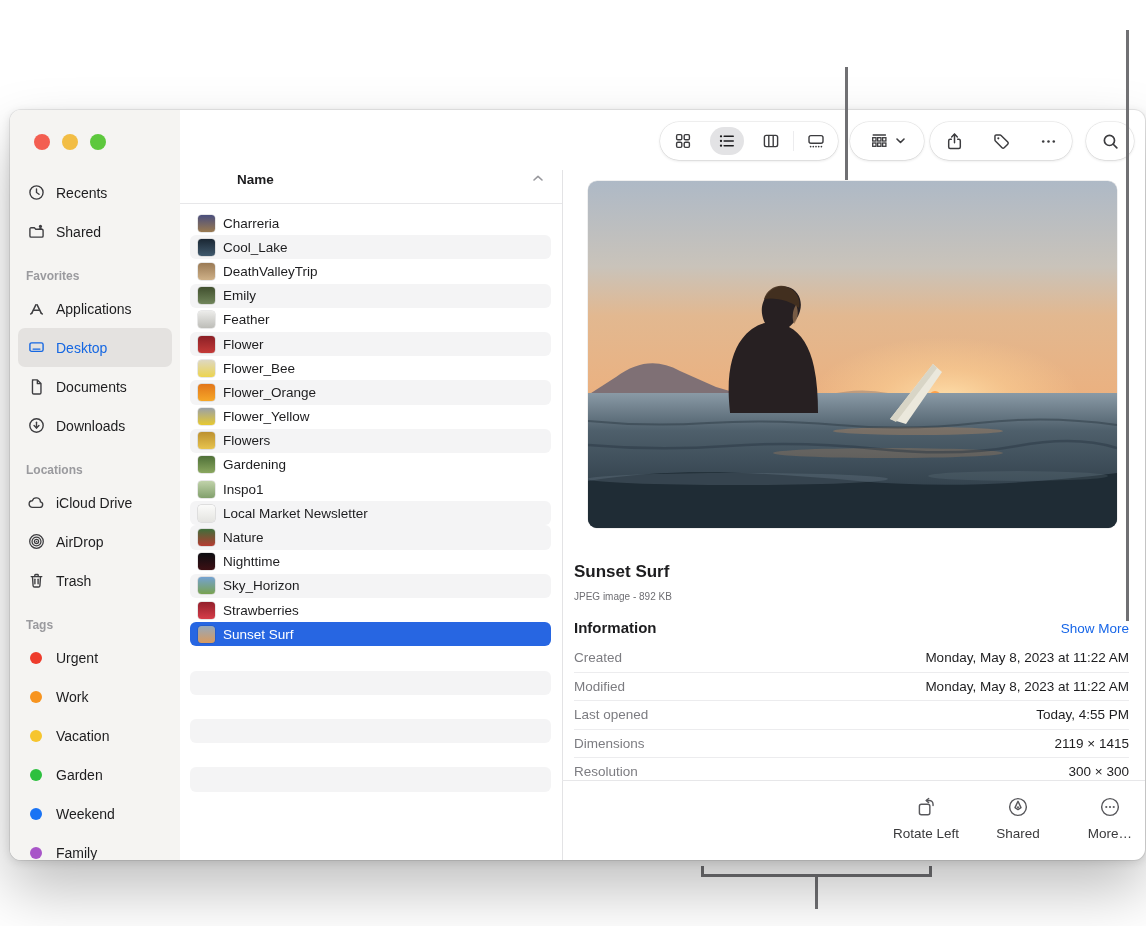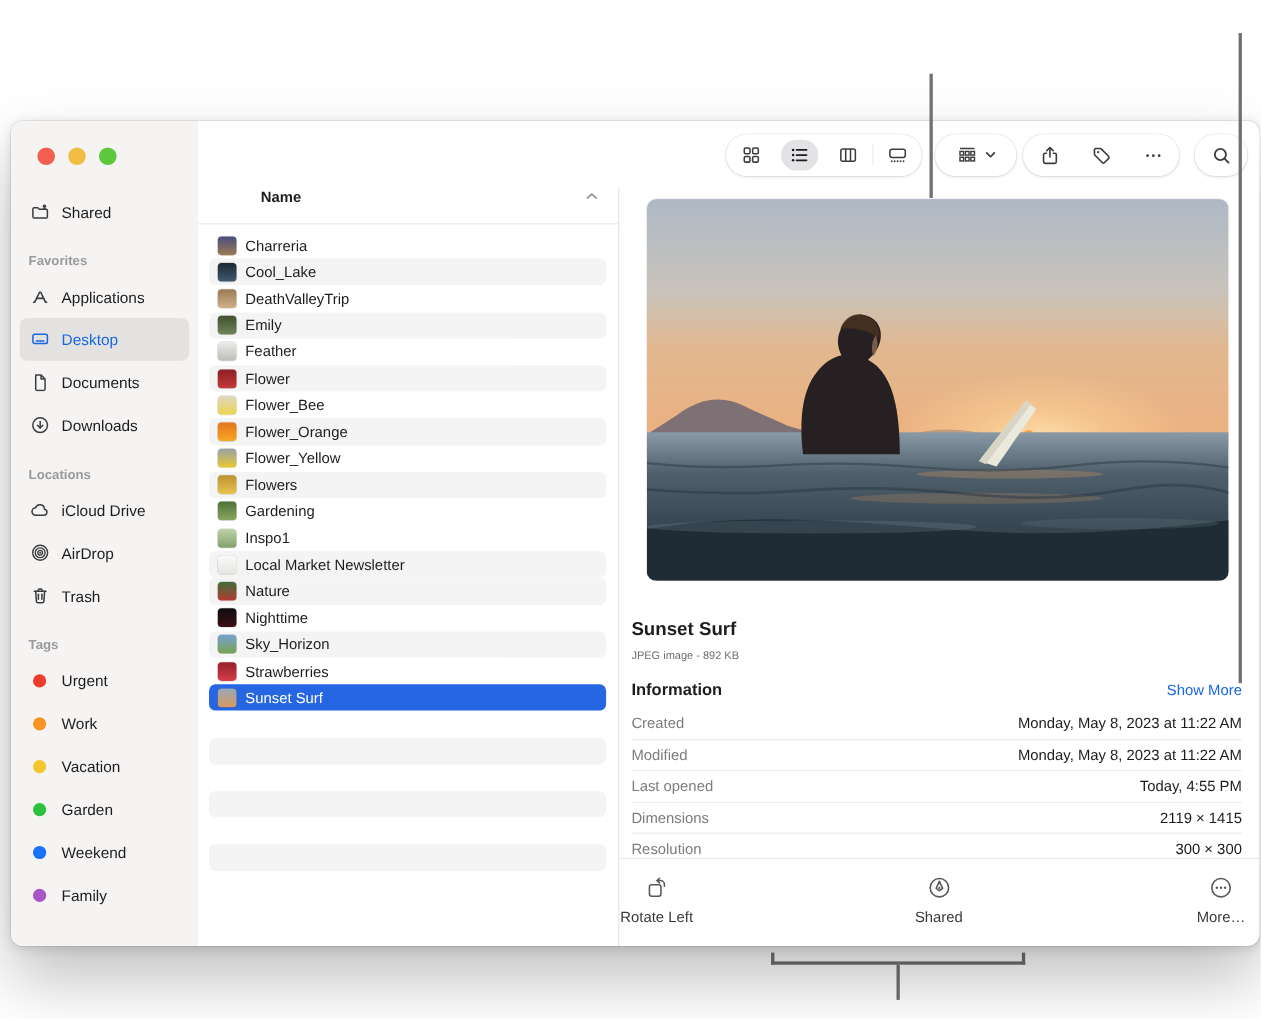--- a/index.html
+++ b/index.html
@@ -55,21 +55,21 @@
   .p-meta{position:absolute;left:564px;top:481px;font-size:10px;color:#6e6e73;}
   .info-head{position:absolute;left:564px;top:509px;width:555px;display:flex;justify-content:space-between;align-items:baseline;}
   .info-title{font-size:15px;font-weight:700;}
   .show-more{font-size:13.5px;color:#1766e8;}
   .info-table{position:absolute;left:564px;top:534px;width:555px;}
   .info-row{height:27.5px;display:flex;justify-content:space-between;align-items:center;border-top:1px solid #ececee;}
   .info-row:first-child{border-top:none;}
   .i-label{font-size:13.5px;color:#7c7c81;}
   .i-value{font-size:13.5px;color:#1d1d1f;font-weight:500;}
   .info-bottom{position:absolute;left:552px;right:0;top:670px;height:1px;background:#e7e7e9;}
-  .actions{position:absolute;left:552px;width:583px;top:684px;display:flex;justify-content:space-between;gap:22px;}
+  .actions{position:absolute;left:552px;width:583px;top:684px;display:flex;justify-content:flex-end;gap:22px;}
   .action{width:70px;display:flex;flex-direction:column;align-items:center;gap:8px;}
   .a-icon{height:24px;color:#58585c;display:flex;align-items:flex-end;}
   .a-label{font-size:13.5px;color:#3a3a3c;white-space:nowrap;}
   
   .callout{position:absolute;background:#707073;}
   
   svg{display:block;}
 </style>
 </head>
 <body>
@@ -83,20 +83,31 @@
 
 <div class="window">
 
   <div class="sidebar">
     <div class="traffic">
       <div class="tl" style="background:#f35e51"></div>
       <div class="tl" style="background:#f2bd45"></div>
       <div class="tl" style="background:#5dc83d"></div>
     </div>
     <div id="sidebar-list">
+        <div class="side-item">
+          <span class="s-icon">
+            <svg viewBox="0 0 16 16" width="17" height="17">
+              <g fill="none" stroke="currentColor" stroke-width="1.3" stroke-linecap="round">
+                <circle cx="8" cy="8" r="6.2"></circle>
+                <path d="M8 4.6 V8 L10.4 9.7"></path>
+              </g>
+            </svg>
+          </span>
+          <span class="s-label">Recents</span>
+        </div>
         <div class="side-item">
           <span class="s-icon">
             <svg viewBox="0 0 16 16" width="17" height="17">
               <path d="M1.8 12.2 c0 .6.5 1.1 1.1 1.1 h10.2 c.6 0 1.1-.5 1.1-1.1 V7 c0-.6-.5-1.1-1.1-1.1 H7.3 L6 4.5 H2.9 c-.6 0-1.1.5-1.1 1.1 z" fill="none" stroke="currentColor" stroke-width="1.3" stroke-linejoin="round"></path>
               <circle cx="11.7" cy="3.2" r="1.5" fill="currentColor"></circle>
               <path d="M9.5 6.4 a2.3 2.3 0 0 1 4.4 0 z" fill="currentColor"></path>
             </svg>
           </span>
           <span class="s-label">Shared</span>
         </div>

